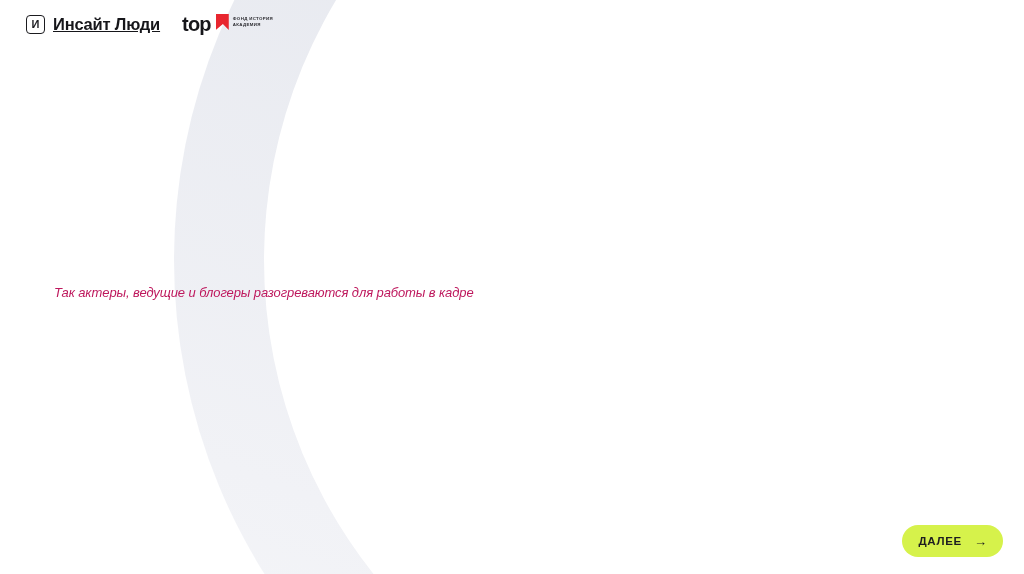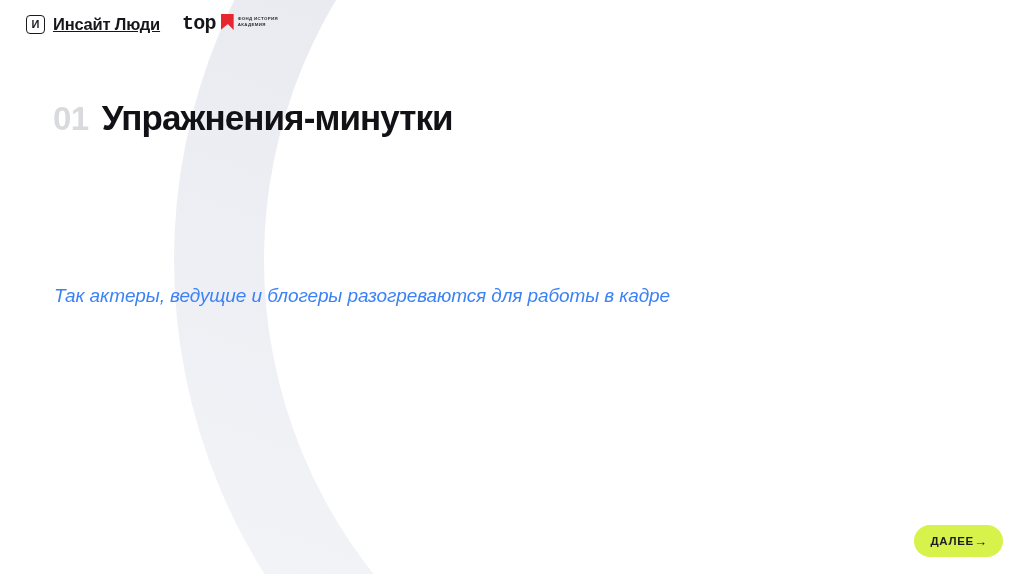--- a/index.html
+++ b/index.html
@@ -90,21 +90,20 @@
     align-items: flex-start;
     gap: 4px;
   }
   .logo-top-word {
     font-size: 20px;
     font-weight: 700;
     color: #16161a;
     letter-spacing: -0.8px;
     line-height: 1;
     position: relative;
-    font-family: Liberation Mono, monospace;
   }
   .logo-top-flag {
     position: relative;
     width: 13px;
     height: 16px;
     margin-left: 1px;
   }
   .logo-top-flag:before {
     content: "";
     position: absolute;
@@ -151,38 +150,39 @@
     top: 222px;
     left: 52px;
     font-size: 19.5px;
     color: #25252b;
     letter-spacing: -0.1px;
   }
   .body-line-2 {
     position: absolute;
     top: 285px;
     left: 54px;
-    font-size: 19px;
-    color: #3b82f6;
+    font-size: 13px;
+    color: #be185d;
     font-style: italic;
     letter-spacing: -0.1px;
   }
 
   
   .next-button {
     position: absolute;
     right: 21px;
     bottom: 17px;
     height: 32px;
     padding: 0 16px;
     border-radius: 17px;
     background: #d6f24b;
     border: none;
     display: flex;
     align-items: center;
+    gap: 12px;
     cursor: pointer;
   }
   .next-button-label {
     font-size: 11.5px;
     font-weight: 700;
     letter-spacing: 0.7px;
     color: #1d1d20;
   }
   .next-button-arrow {
     font-size: 13px;
@@ -211,24 +211,20 @@
         <span class="logo-top-word">top</span>
         <span class="logo-top-flag"></span>
         <span class="logo-top-sub">
           <span>ФОНД ИСТОРИЯ</span><br>
           <span>АКАДЕМИЯ</span>
         </span>
       </div>
 
     </div>
 
-    <div class="title-row">
-      <span class="title-number">01</span>
-      <span class="title-text">Упражнения-минутки</span>
-    </div>
 
 
     <div class="body-line-2">Так актеры, ведущие и блогеры разогреваются для работы в кадре</div>
 
     <button class="next-button">
       <span class="next-button-label">ДАЛЕЕ</span>
       <span class="next-button-arrow">→</span>
     </button>
 
   </div>

